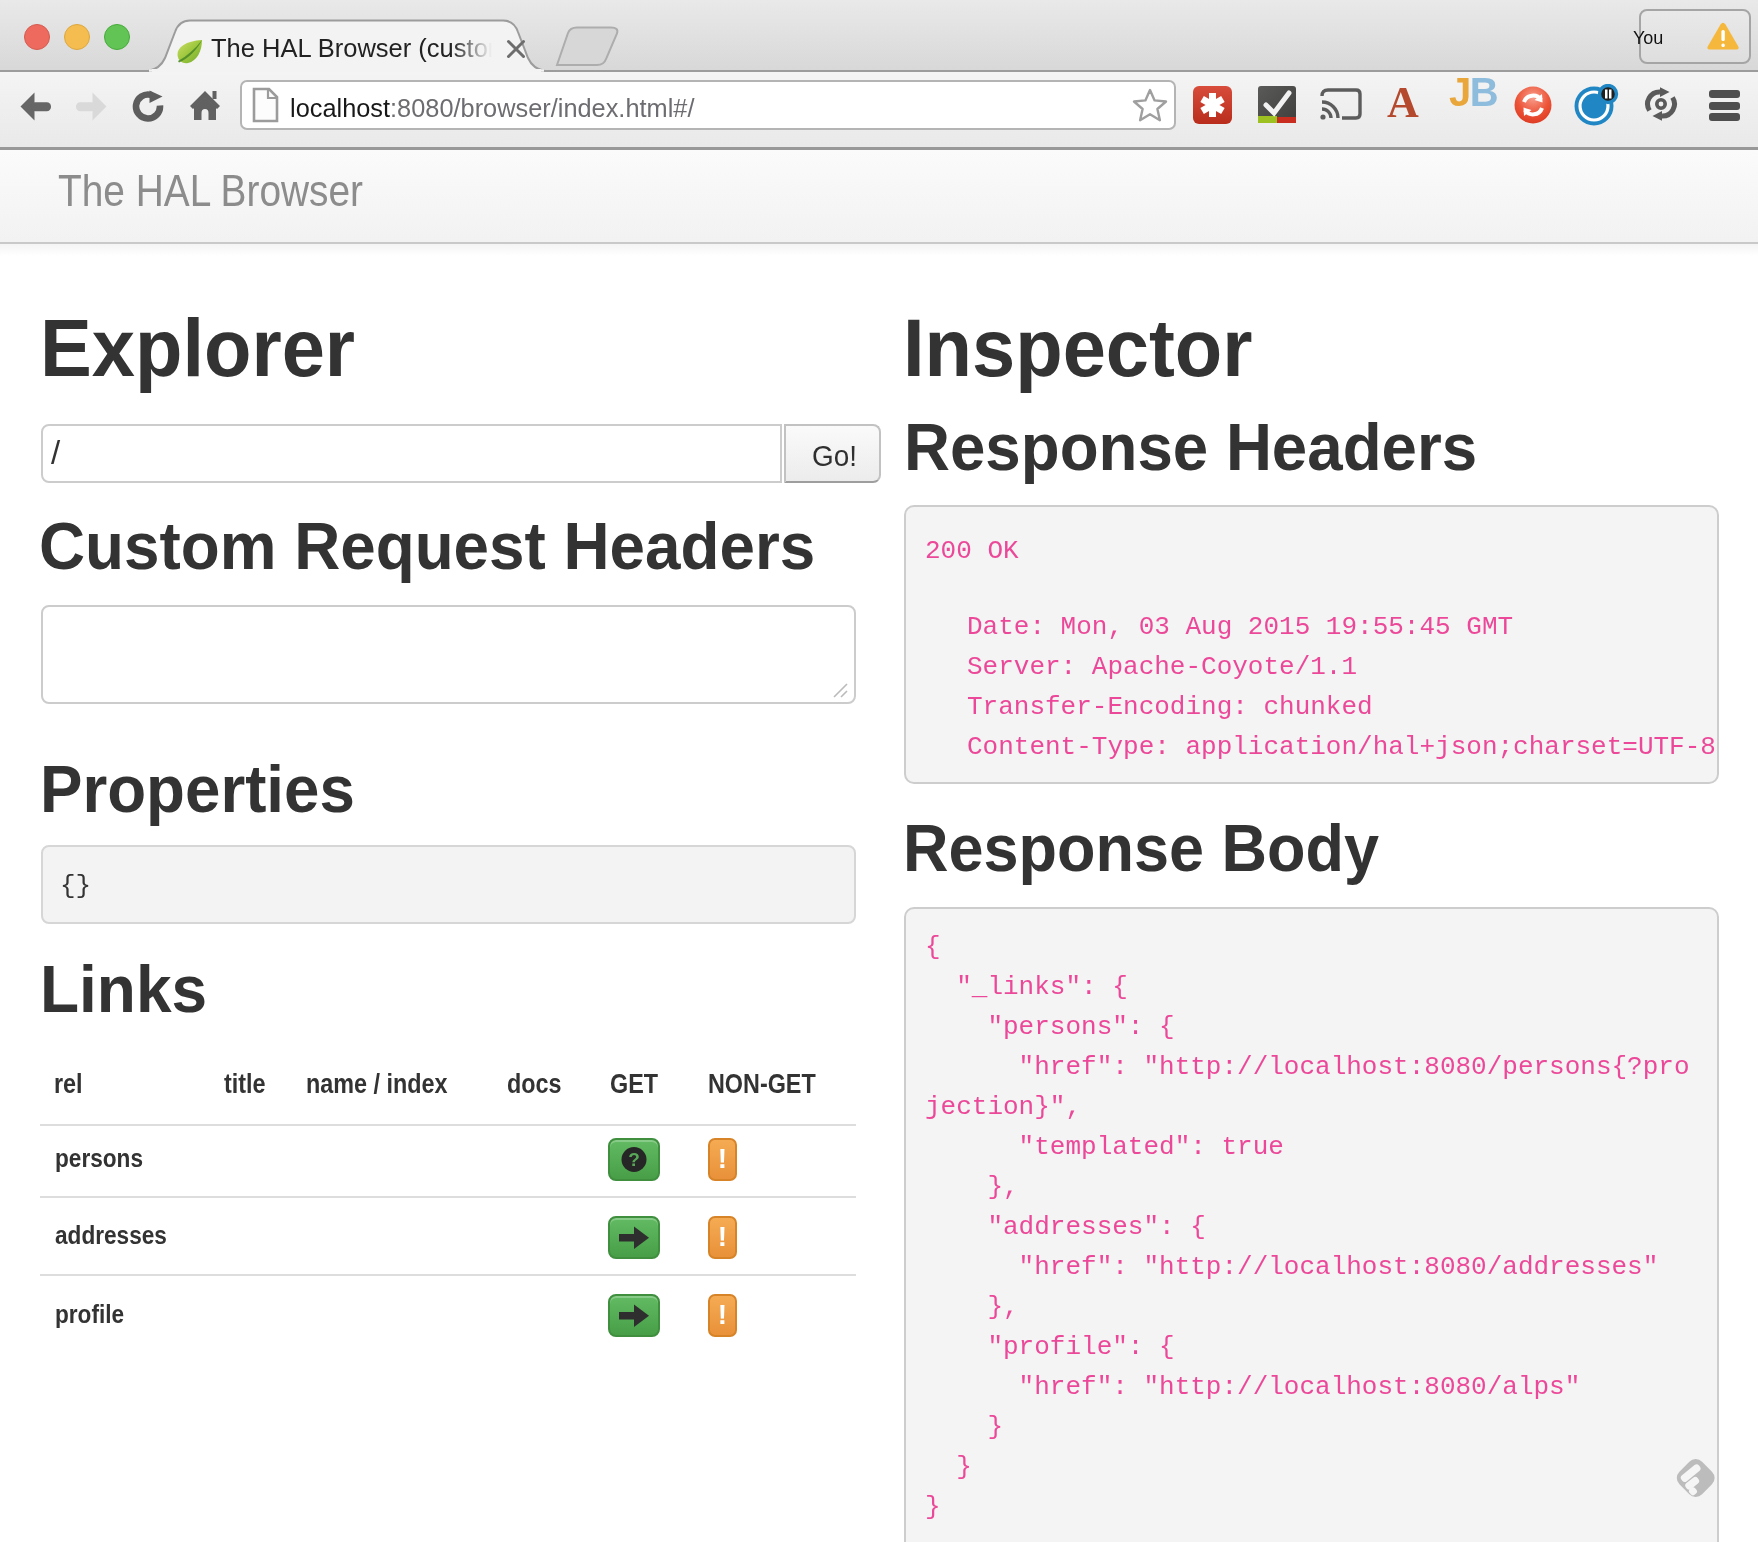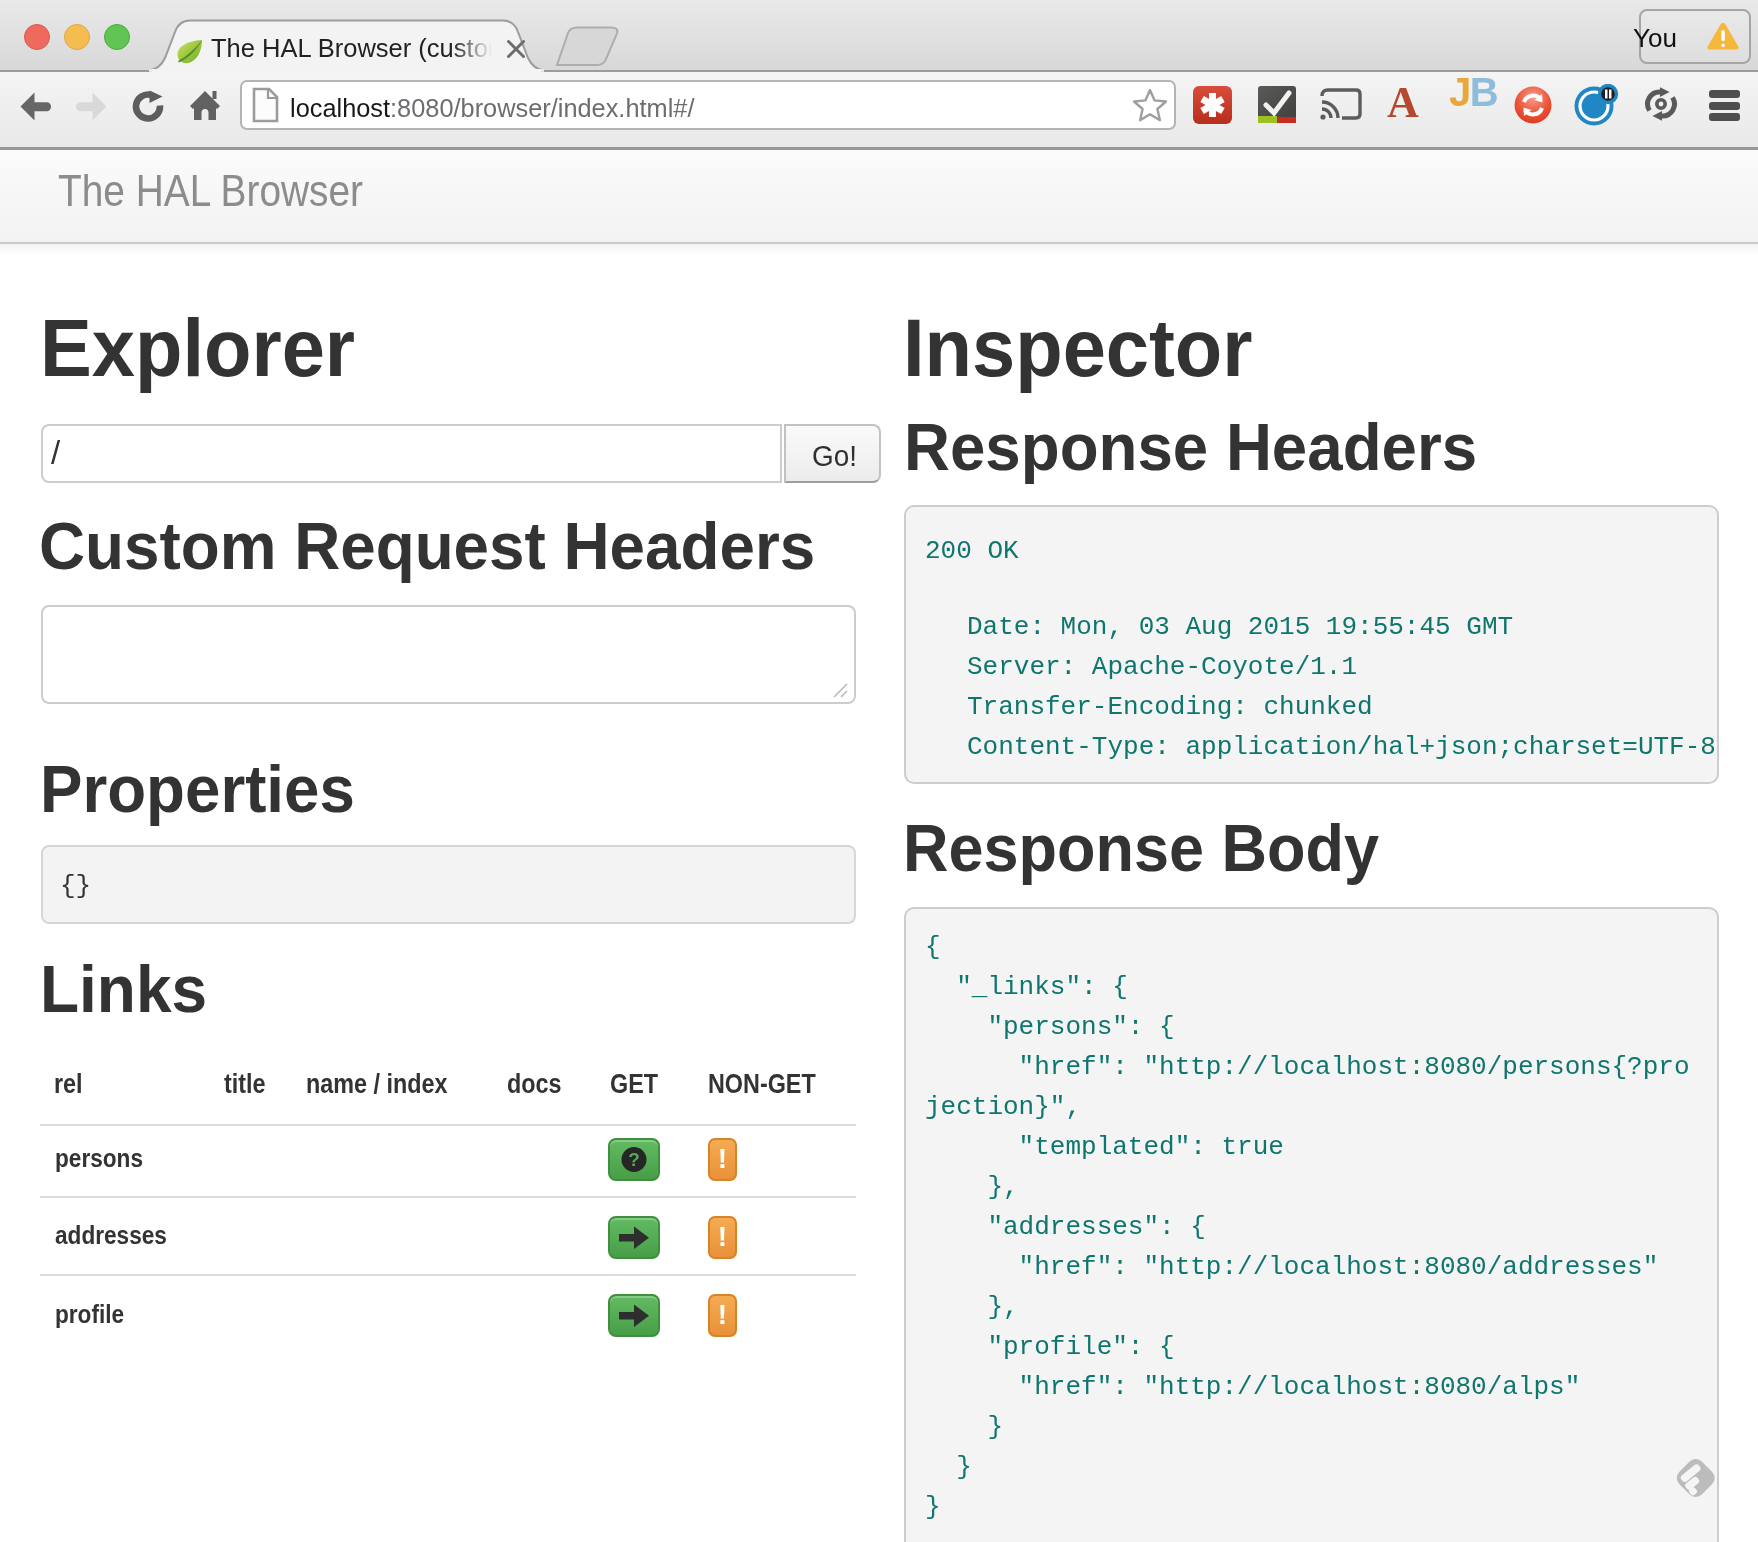--- a/index.html
+++ b/index.html
@@ -52,21 +52,21 @@
     border:2px solid #3f8f3f;background:linear-gradient(#62bb62,#479e47);
     box-shadow:inset 0 2px 0 rgba(255,255,255,.25);}
   .btn-warn{width:29px;height:43px;border-radius:7px;box-sizing:border-box;
     border:2px solid #d78327;background:linear-gradient(#f5ab53,#e8913a);}
   .btn-warn span{position:absolute;left:50%;top:50%;transform:translate(-50%,-52%);
     color:#fff;font-weight:bold;font-size:28px;}
   
   .graybox{background:#f4f4f4;border:2px solid #cdcdcd;border-radius:10px;
     box-sizing:border-box;}
   pre{margin:0;font-family:"Liberation Mono",monospace;font-size:26px;
-    line-height:40px;color:#0f766e;}
+    line-height:40px;color:#ec4899;}
 </style>
 </head>
 <body>
 
 <div id="titlebar" class="abs"></div>
 <div class="abs light" style="left:24px;background:#ee6a5f;border:1px solid #d55a4e;"></div>
 <div class="abs light" style="left:64px;background:#f5bd4f;border:1px solid #dda73e;"></div>
 <div class="abs light" style="left:104px;background:#61c454;border:1px solid #46ab3a;"></div>
 
 <svg class="abs" style="left:148px;top:17px;" width="397" height="55" viewBox="0 0 397 55">
@@ -93,21 +93,21 @@
 <svg class="abs" style="left:505px;top:38px" width="22" height="22" viewBox="0 0 22 22">
   <path d="M3.5 3.5 L18.5 18.5 M18.5 3.5 L3.5 18.5" stroke="#6d6d6d" stroke-width="3" stroke-linecap="round"></path>
 </svg>
 
 <svg class="abs" style="left:553px;top:26px" width="70" height="40" viewBox="0 0 70 40">
   <path d="M4 39 L15 7 Q17 1.5 24 1.5 L58 1.5 Q66 1.5 64 7.5 L53 33 Q51 39 44 39 Z" fill="#d7d7d7" stroke="#adadad" stroke-width="2"></path>
 </svg>
 
 <div class="abs" style="left:1639px;top:9px;width:112px;height:55px;box-sizing:border-box;
      border:2px solid #a5a5a5;border-radius:8px;background:linear-gradient(#e9e9e9,#dedede);"></div>
-<div class="abs" style="left:1633px;top:24.5px;font-size:26px;line-height:26px;color:#111;
+<div class="abs" style="left:1633px;top:24.5px;font-size:18px;line-height:26px;color:#111;
      transform:scaleX(1);transform-origin:0 50%;">You</div>
 <svg class="abs" style="left:1706px;top:22px" width="34" height="28" viewBox="0 0 34 28">
   <path d="M14.5 2.5 Q17 -1 19.5 2.5 L32 24 Q34 27.5 30 27.5 L4 27.5 Q0 27.5 2 24 Z" fill="#f5b83d"></path>
   <rect x="15.4" y="8" width="3.4" height="11" rx="1.6" fill="#fff"></rect>
   <rect x="15.4" y="21.5" width="3.4" height="3.6" rx="1.6" fill="#fff"></rect>
 </svg>
 
 <div id="toolbar" class="abs"></div>
 
 <svg class="abs" style="left:18px;top:90px" width="36" height="33" viewBox="0 0 36 33">

